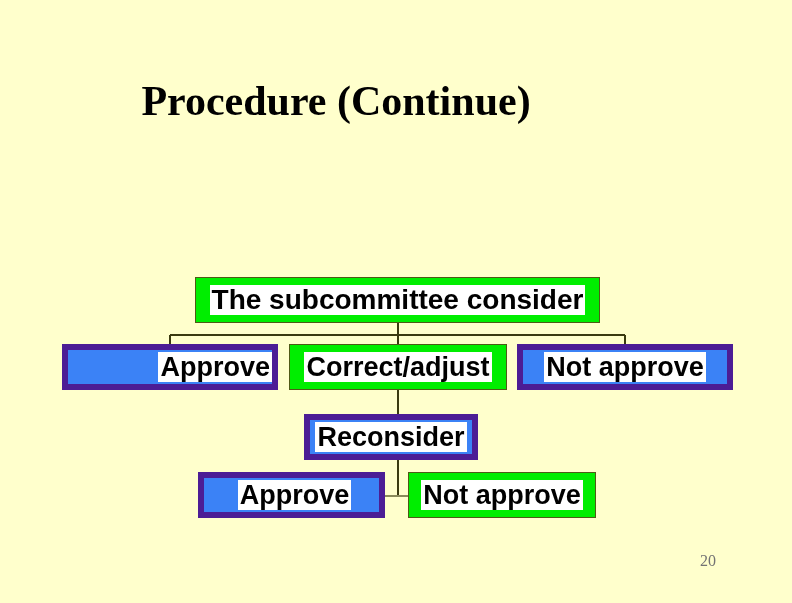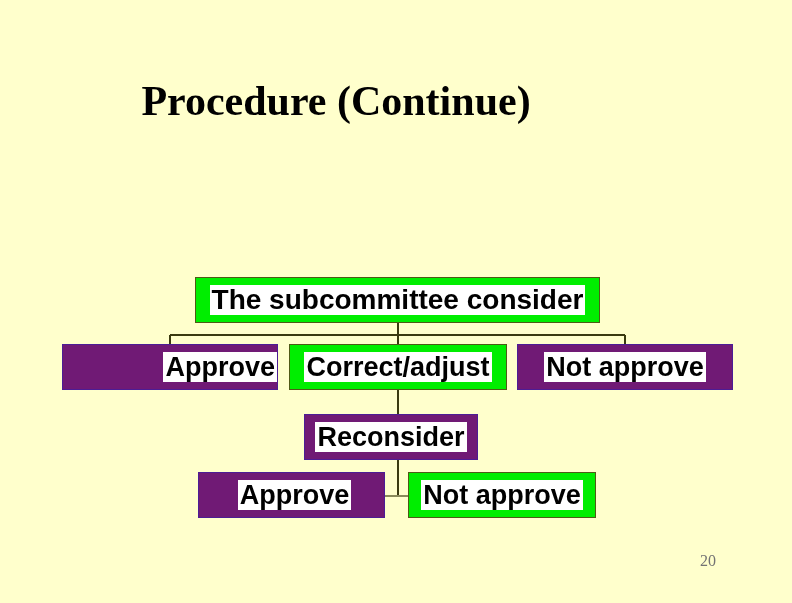--- a/index.html
+++ b/index.html
@@ -54,22 +54,22 @@
     left: 0; top: 0;
     width: 792px;
     height: 603px;
     pointer-events: none;
   }
 
   
   .node {
     position: absolute;
     box-sizing: border-box;
-    border: 1px solid #4c1d95;
-    background: #701a75;
+    border: 6px solid #4c1d95;
+    background: #3b82f6;
     display: flex;
     align-items: center;
     overflow: hidden;
   }
 
   .node-text {
     position: relative;
     background: #FFFFFF;
     color: #000000;
     font-family: "Liberation Sans", "DejaVu Sans", sans-serif;

